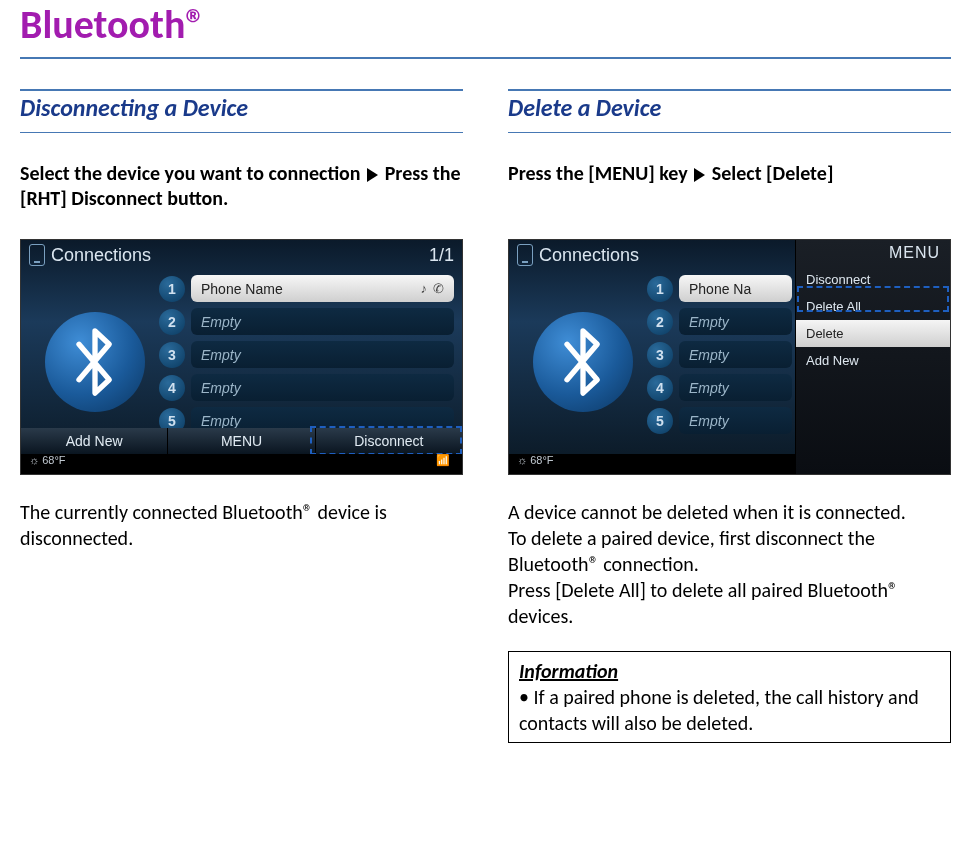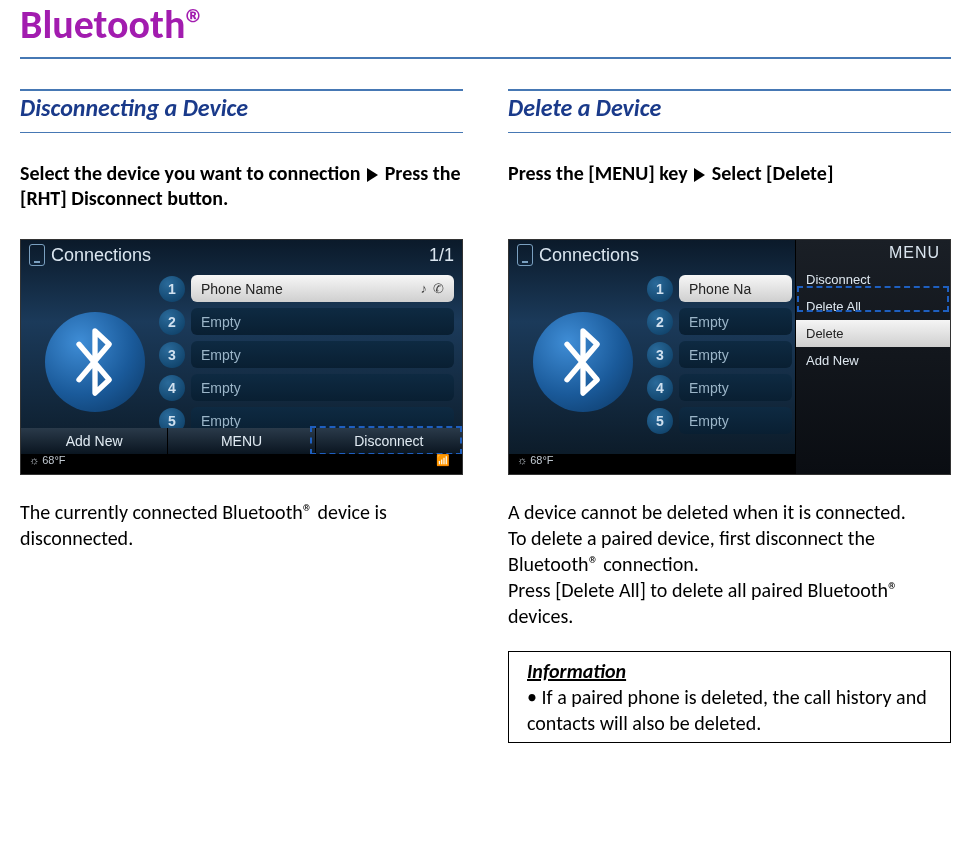--- a/index.html
+++ b/index.html
@@ -114,20 +114,21 @@
     display:flex; align-items:center; justify-content:center;
     flex-shrink: 0;
   }
   .pill {
     flex:1;
     height: 27px;
     border-radius: 6px;
     background: linear-gradient(180deg,#0e2a42,#091f32);
     color:#9bb5c8;
     font-size:14px;
+    font-style: italic;
     display:flex;
     align-items:center;
     padding: 0 10px;
     position:relative;
   }
   .pill.selected {
     background: linear-gradient(180deg,#f7f7f7,#cfcfcf);
     color:#222;
     font-style: normal;
     font-weight: normal;
@@ -196,21 +197,21 @@
   }
   .body-text {
     font-size: 20px;
     color:#000;
     line-height:1.3;
     margin-top: 24px;
   }
   .info-box {
     border: 1.5px solid #000;
     margin-top: 22px;
-    padding: 6px 18px;
+    padding: 6px 10px;
     font-size: 20px;
     line-height:1.3;
   }
   .info-box .info-head {
     font-weight: bold;
     font-style: italic;
     text-decoration: underline;
   }
 </style>
 </head>

